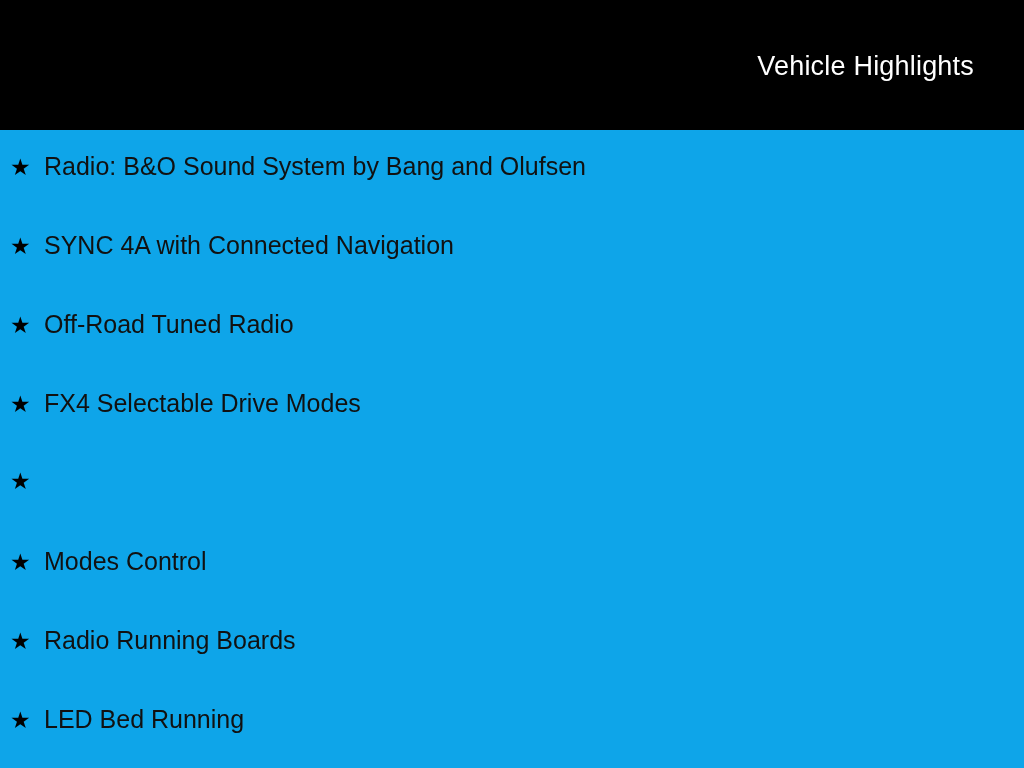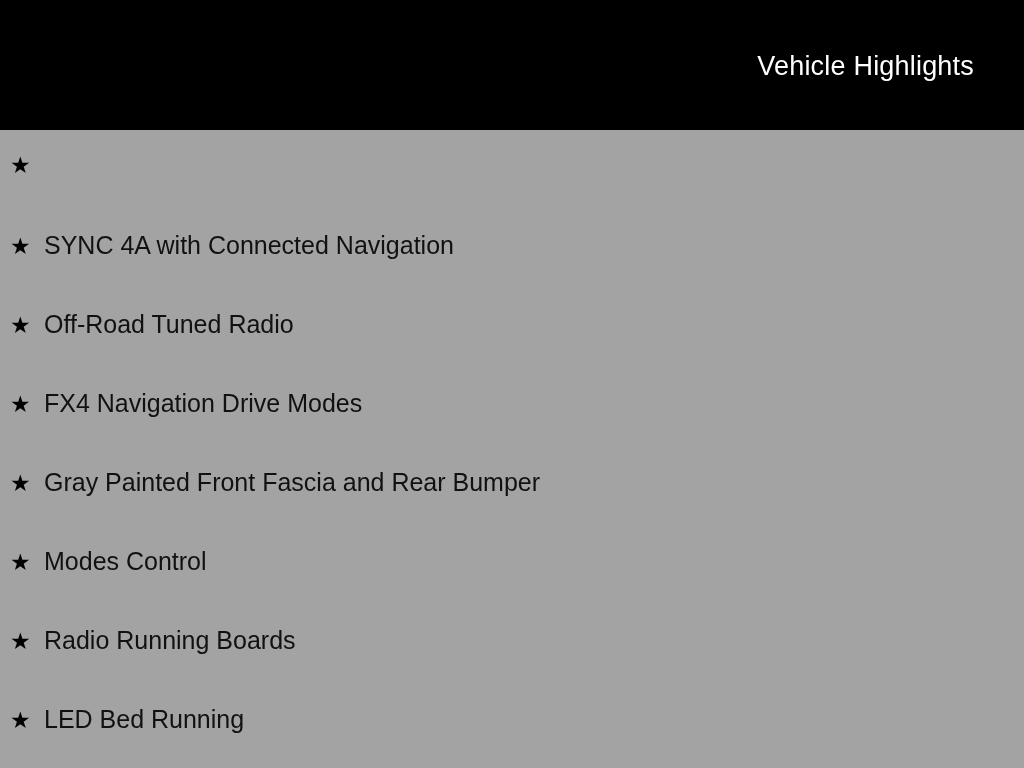--- a/index.html
+++ b/index.html
@@ -10,21 +10,21 @@
     width: 1024px;
     height: 768px;
     background: #ffffff;
     font-family: "Liberation Sans", sans-serif;
     overflow: hidden;
   }
   .page {
     width: 1024px;
     height: 768px;
     position: relative;
-    background: #a3a3a3;
+    background: #0ea5e9;
   }
   .header-bar {
     width: 1024px;
     height: 130px;
     background: #000000;
     position: relative;
     box-sizing: border-box;
   }
   .header-title {
     position: absolute;
@@ -71,36 +71,36 @@
 
 <div class="page">
 
   <div class="header-bar">
     <div class="header-title">Vehicle Highlights</div>
   </div>
 
   <ul class="highlights-list">
     <li class="highlight-item">
       <span class="bullet-star">★</span>
+      <span class="highlight-text">Radio: B&amp;O Sound System by Bang and Olufsen</span>
     </li>
     <li class="highlight-item">
       <span class="bullet-star">★</span>
       <span class="highlight-text">SYNC 4A with Connected Navigation</span>
     </li>
     <li class="highlight-item">
       <span class="bullet-star">★</span>
       <span class="highlight-text">Off-Road Tuned Radio</span>
     </li>
     <li class="highlight-item">
       <span class="bullet-star">★</span>
-      <span class="highlight-text">FX4 Navigation Drive Modes</span>
+      <span class="highlight-text">FX4 Selectable Drive Modes</span>
     </li>
     <li class="highlight-item">
       <span class="bullet-star">★</span>
-      <span class="highlight-text">Gray Painted Front Fascia and Rear Bumper</span>
     </li>
     <li class="highlight-item">
       <span class="bullet-star">★</span>
       <span class="highlight-text">Modes Control</span>
     </li>
     <li class="highlight-item">
       <span class="bullet-star">★</span>
       <span class="highlight-text">Radio Running Boards</span>
     </li>
     <li class="highlight-item">

